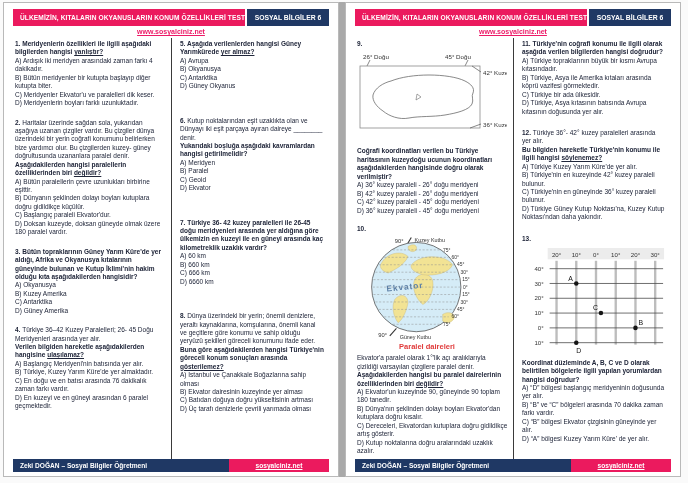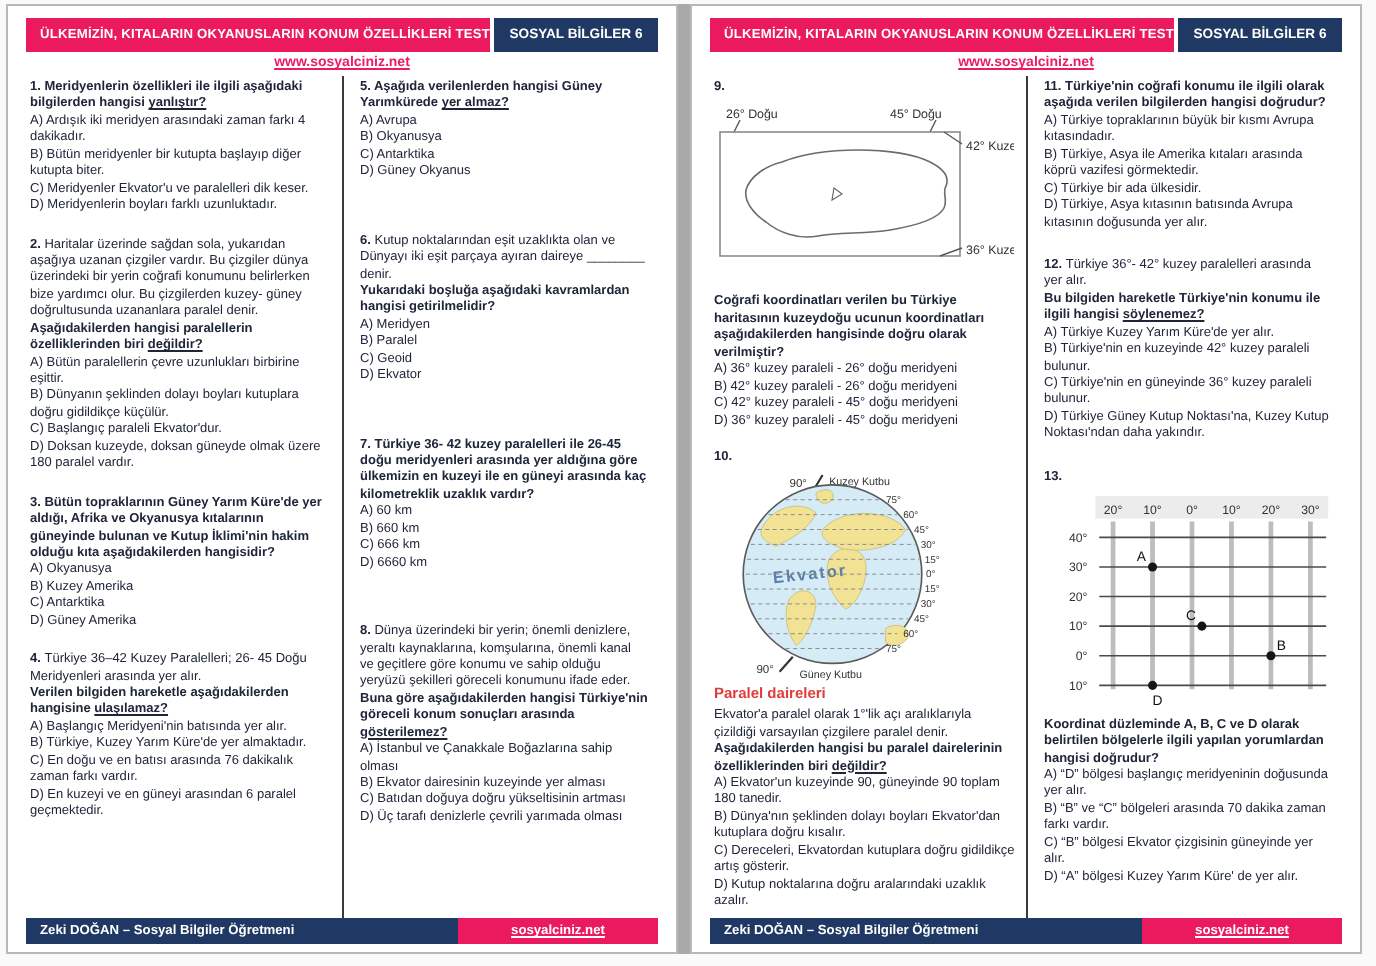--- a/index.html
+++ b/index.html
@@ -40,21 +40,21 @@
   .pg1-col1 .q{margin-bottom:13px;}
   .qline{font-size:6.5px;line-height:1.3;}
   .b{font-weight:bold;}
   .u{text-decoration:underline;}
   
   .fig{margin:2px 0 3px;}
   .fig svg{display:block;}
   .fig-turkey svg{width:150px;height:auto;}
   .fig-globe svg{width:124px;height:auto;margin-left:8px;}
   .globe-caption{
-    width:140px;color:#E03A3A;font-weight:bold;
+    width:140px;text-align:center;color:#E03A3A;font-weight:bold;
     font-size:7.5px;margin-top:1px;
   }
   .fig-grid svg{width:148px;height:auto;}
   
   .footer{display:flex;height:13px;flex:0 0 auto;margin-top:auto;}
   .footer-left{
     flex:1;background:#1F3864;color:#fff;font-size:6.6px;font-weight:bold;
     display:flex;align-items:center;padding-left:7px;white-space:nowrap;
   }
   .footer-right{

